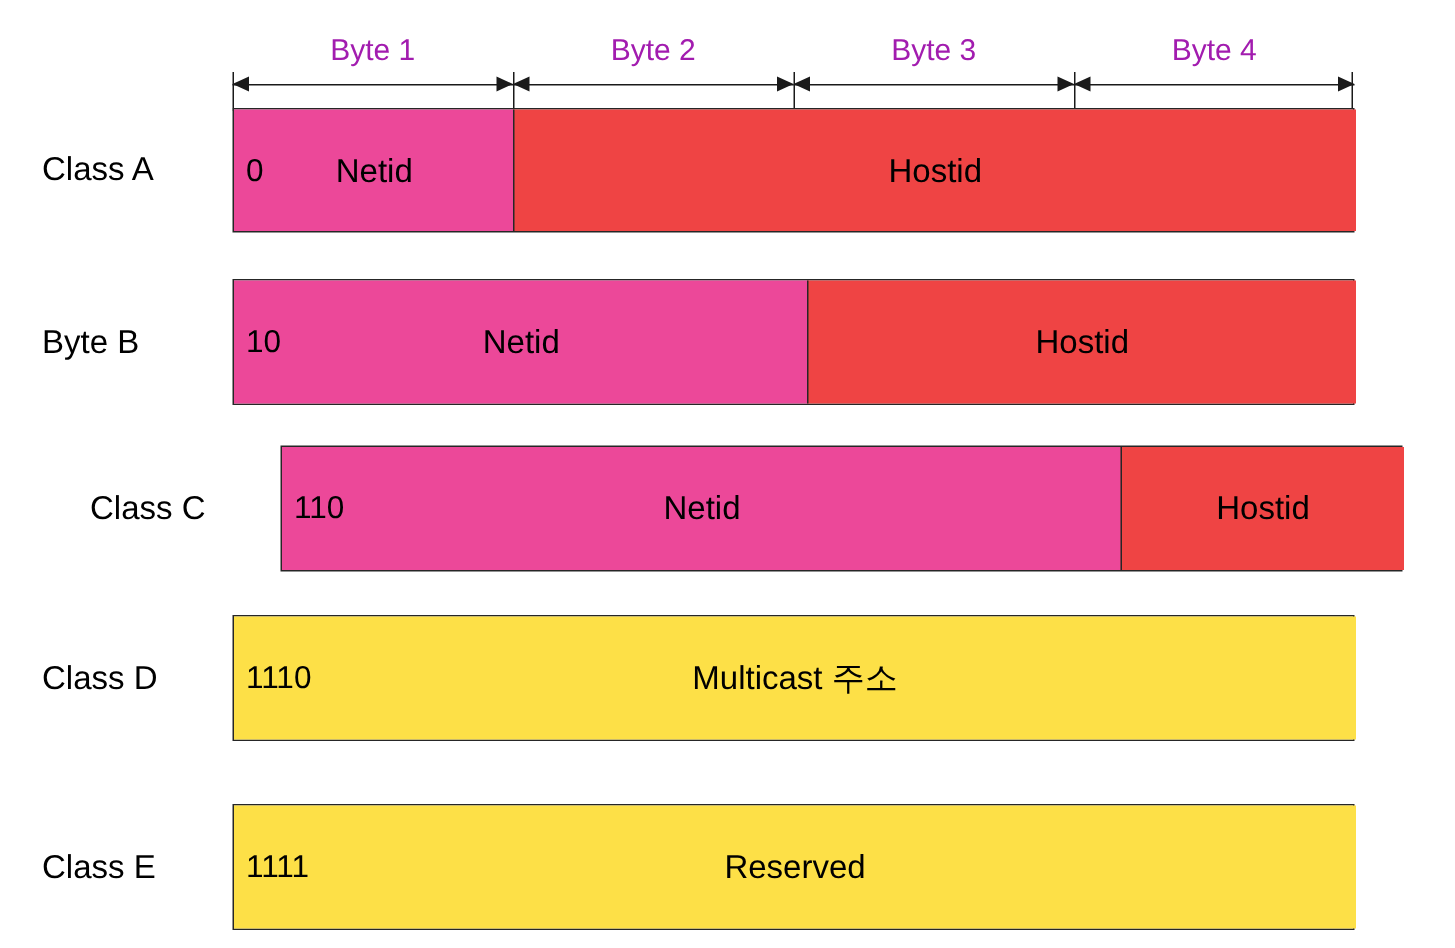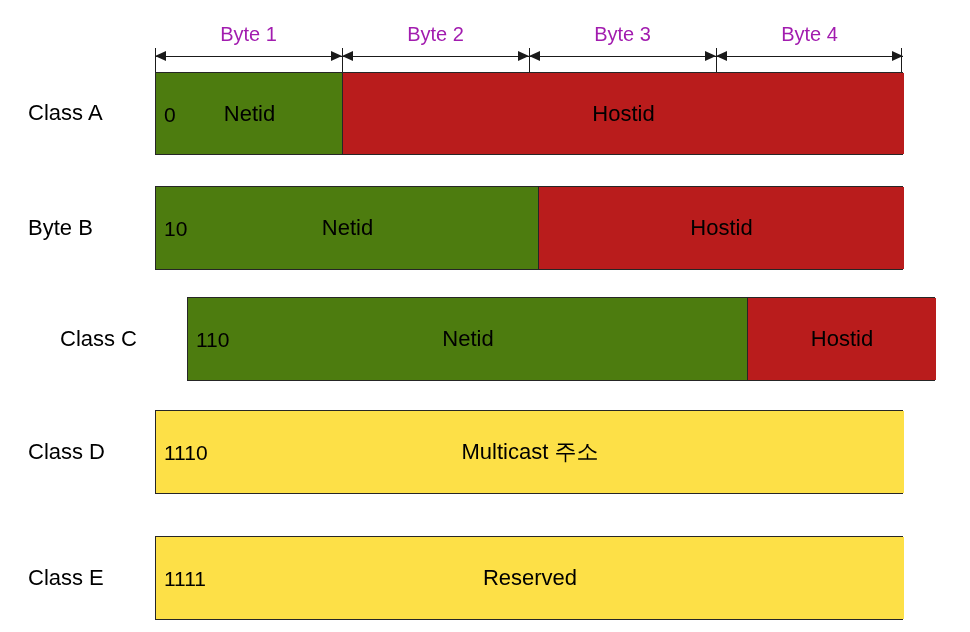--- a/index.html
+++ b/index.html
@@ -109,25 +109,25 @@
   .seg {
     position: absolute;
     top: 0;
     bottom: 0;
     box-sizing: border-box;
     display: flex;
     align-items: center;
     justify-content: center;
   }
   .seg.netid {
-    background: #4d7c0f;
+    background: #ec4899;
     text-align: right;
   }
   .seg.hostid {
-    background: #b91c1c;
+    background: #ef4444;
     border-left: 1.6px solid #262626;
     justify-content: center;
   }
   .seg.full {
     background: #fde047;
   }
   .seg-text {
     font-size: 22px;
     line-height: 26px;
     color: #000;

